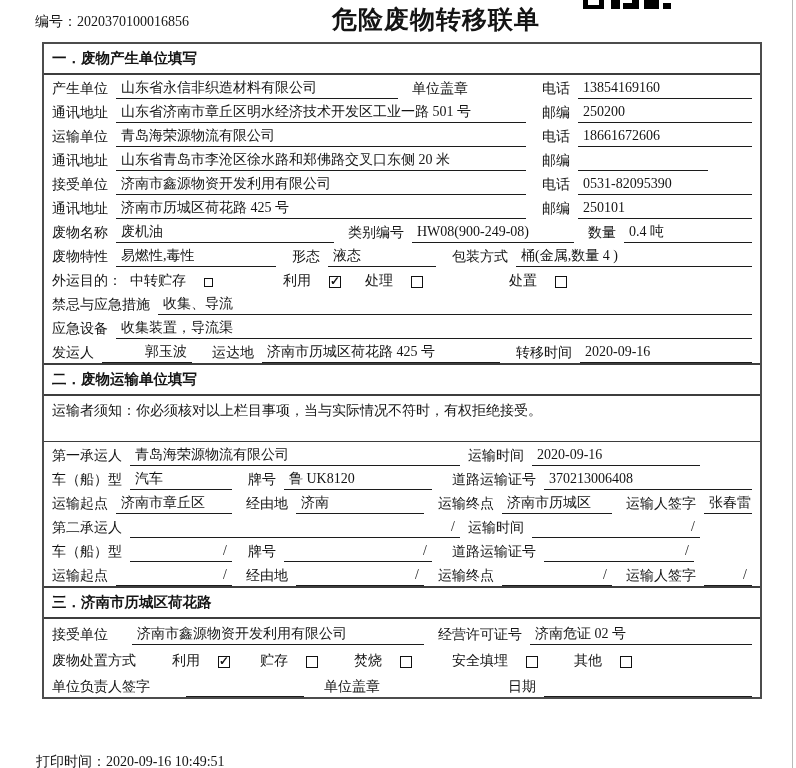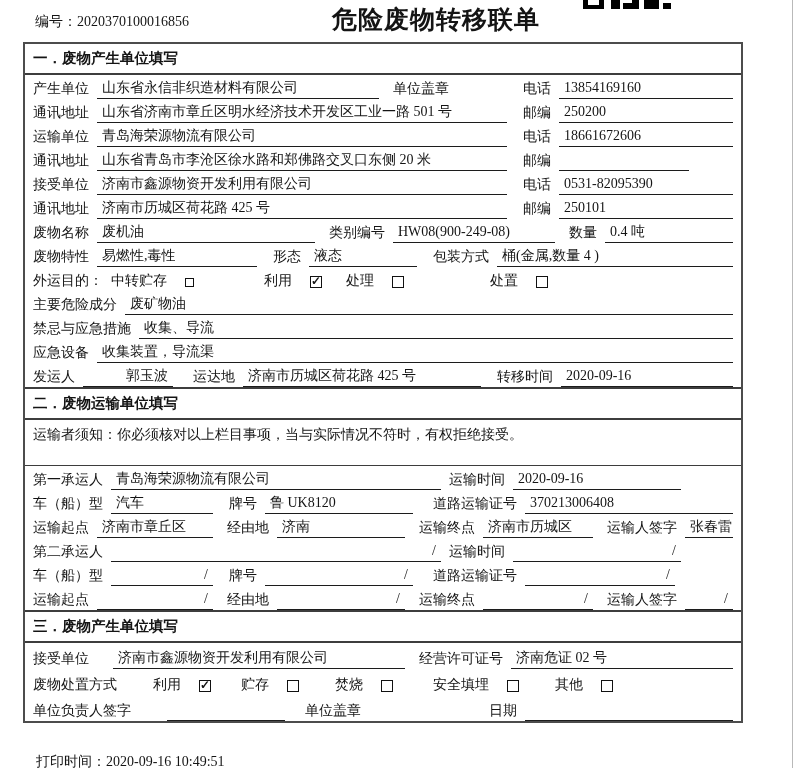--- a/index.html
+++ b/index.html
@@ -17,21 +17,21 @@
   .qr { position:absolute; top:0; left:583px; width:88px; height:9px; }
   .qr i { position:absolute; background:#000; display:block; }
   .qr .qb1 { left:0; top:0; width:21px; height:9px; background:transparent;
     border-left:5px solid #000; border-right:5px solid #000; border-bottom:4px solid #000; }
   .qr .qb2 { left:28px; top:0; width:9px; height:9px; }
   .qr .qb3 { left:40px; top:3px; width:16px; height:6px; }
   .qr .qb4 { left:49px; top:0; width:7px; height:9px; }
   .qr .qb5 { left:61px; top:0; width:15px; height:9px; }
   .qr .qb6 { left:80px; top:3px; width:8px; height:6px; }
   
-  .form { position:absolute; left:23px; top:42px; width:720px; border:2px solid #4c4c4c; background:#fff; }
+  .form { position:absolute; left:42px; top:42px; width:720px; border:2px solid #4c4c4c; background:#fff; }
   .sec-title { font-weight:bold; font-size:14.5px; padding:5px 8px 5px; border-bottom:2px solid #3d3d3d; }
   .sec-title.mid { border-top:2px solid #3d3d3d; }
   .notice { padding:6px 8px 21px; border-bottom:1px solid #3d3d3d; white-space:nowrap; }
   .row { display:flex; align-items:flex-end; height:24px; padding:0 8px; }
   .row.h26 { height:26px; }
   .lgrp { flex:1; display:flex; align-items:flex-end; min-width:0; }
   .rgrp { width:210px; flex-shrink:0; display:flex; align-items:flex-end; }
   .lbl { white-space:nowrap; margin:0 8px 1px 0; flex-shrink:0; }
   .val { border-bottom:1px solid #1c1c1c; white-space:nowrap; padding:0 5px 1px;
     overflow:hidden; min-height:19px; flex-shrink:0; }
@@ -168,24 +168,20 @@
     <span class="lbl">中转贮存</span>
     <span class="cb small"></span>
     <span class="lbl ml70">利用</span>
     <span class="cb checked"></span>
     <span class="lbl ml56">处理</span>
     <span class="cb"></span>
     <span class="lbl ml86">处置</span>
     <span class="cb"></span>
   </div>
 
-  <div class="row">
-    <span class="lbl">主要危险成分</span>
-    <span class="val fill">废矿物油</span>
-  </div>
 
   <div class="row">
     <span class="lbl">禁忌与应急措施</span>
     <span class="val fill">收集、导流</span>
   </div>
 
   <div class="row">
     <span class="lbl">应急设备</span>
     <span class="val fill">收集装置，导流渠</span>
   </div>
@@ -252,21 +248,21 @@
     <span class="lbl">运输起点</span>
     <span class="val w116 ctr">/</span>
     <span class="lbl ml14">经由地</span>
     <span class="val w128 ctr">/</span>
     <span class="lbl ml14">运输终点</span>
     <span class="val w110 ctr">/</span>
     <span class="lbl ml14">运输人签字</span>
     <span class="val fill ctr">/</span>
   </div>
 
-  <div class="sec-title mid">三．废物产生单位填写</div>
+  <div class="sec-title mid">三．济南市历城区荷花路</div>
 
   <div class="row h26">
     <span class="lbl gap24">接受单位</span>
     <span class="val w292">济南市鑫源物资开发利用有限公司</span>
     <span class="lbl ml14">经营许可证号</span>
     <span class="val fill">济南危证 02 号</span>
   </div>
 
 
   <div class="row h26">

